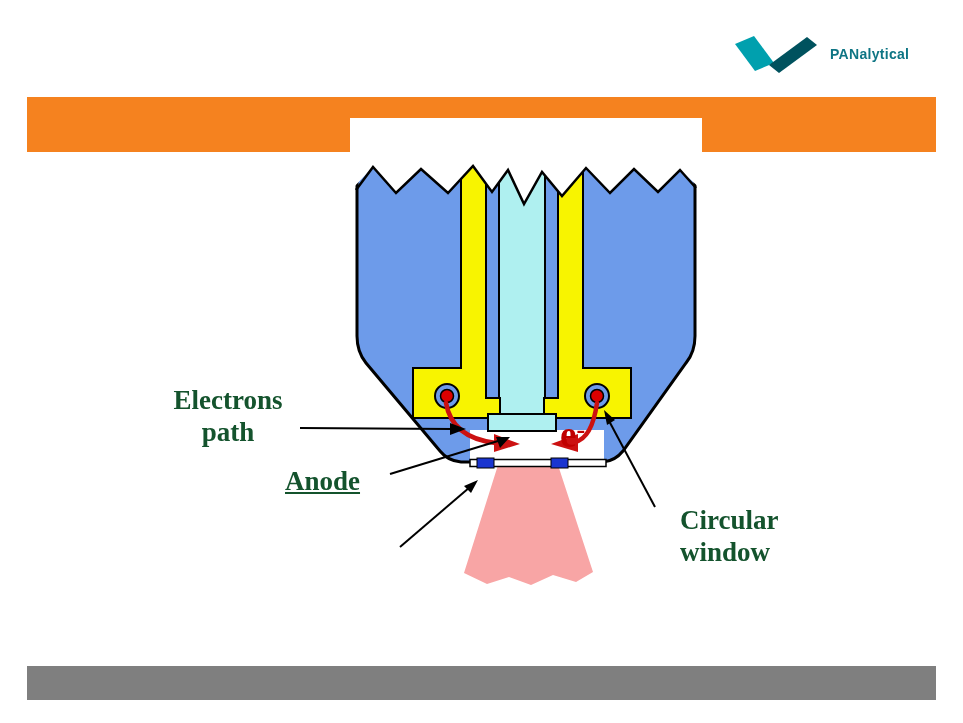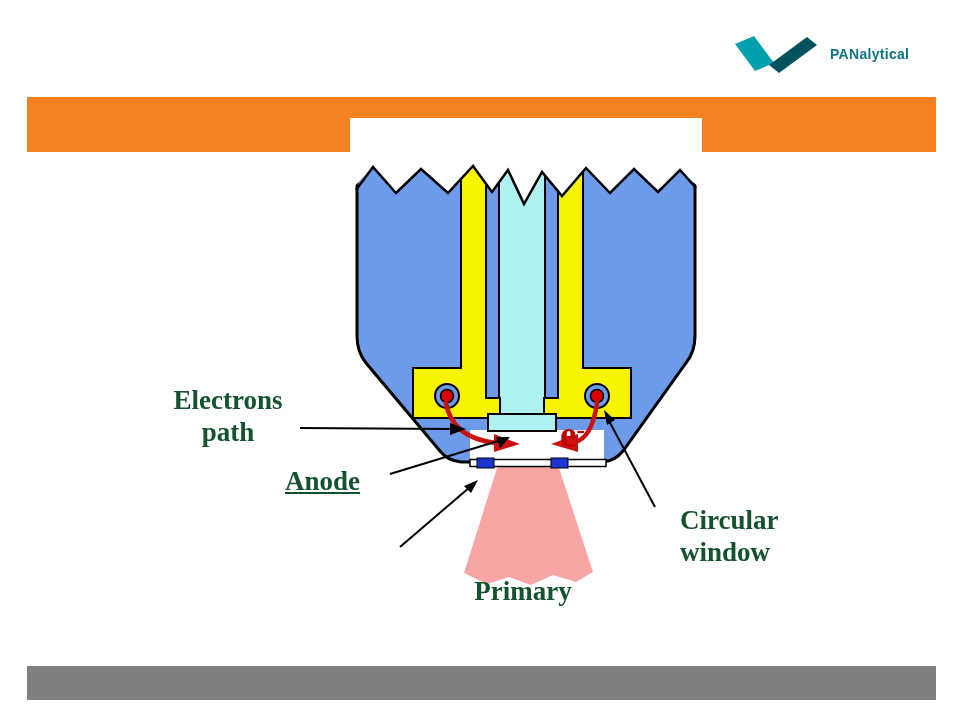--- a/index.html
+++ b/index.html
@@ -83,21 +83,20 @@
 
   <div class="lbl center" style="left:148px;top:384px;width:160px;">
     <div>Electrons</div>
     <div>path</div>
   </div>
 
   <div class="lbl" style="left:285px;top:465px;text-decoration:underline;">Anode</div>
 
 
   <div class="lbl center" style="left:443px;top:575px;width:160px;">
-    <div>Primary</div>
   </div>
 
   <div class="lbl" style="left:680px;top:504px;">
     <div>Circular</div>
     <div>window</div>
   </div>
 
   <div class="e-label">
     <span>e</span><sup>-</sup>
   </div>

